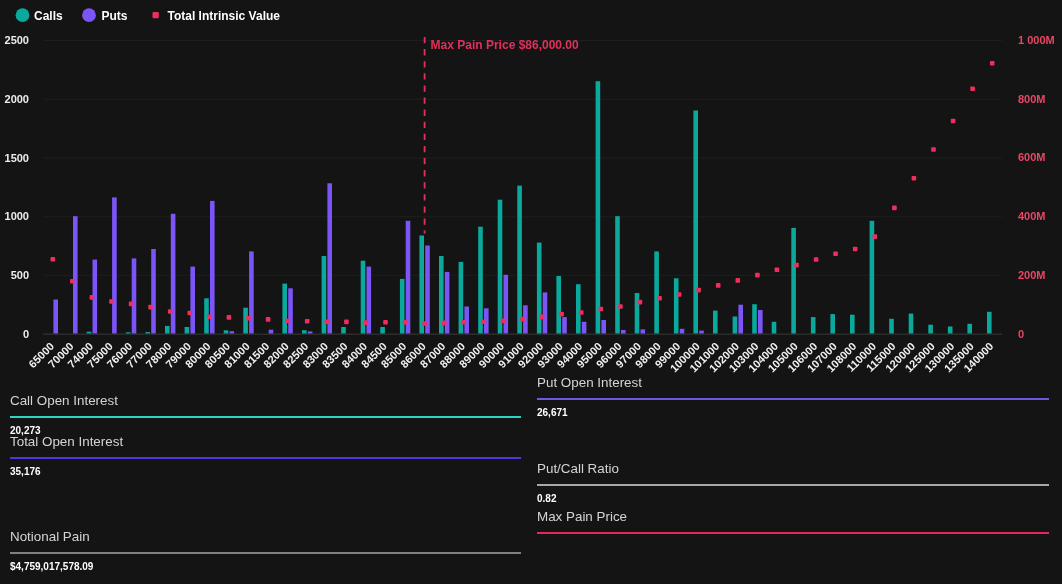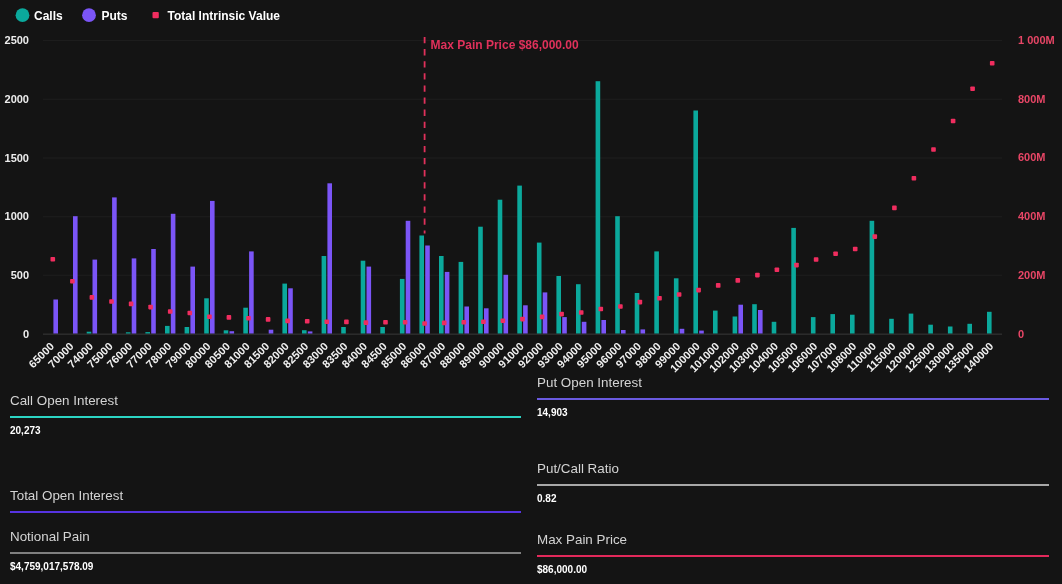--- a/index.html
+++ b/index.html
@@ -217,33 +217,33 @@
 <text x="167.5" y="19.5" font-size="12" font-weight="bold" fill="#ffffff">Total Intrinsic Value</text>
 </svg>
 <div class="card" style="left:10px;top:394.3px;width:511px">
 <div class="clabel">Call Open Interest</div>
 <div class="cline" style="background:#2cd5c4"></div>
 <div class="cvalue">20,273</div>
 </div>
 <div class="card" style="left:537px;top:376px;width:511.5px">
 <div class="clabel">Put Open Interest</div>
 <div class="cline" style="background:#6a5ae0"></div>
-<div class="cvalue">14,903</div>
-</div>
-<div class="card" style="left:10px;top:489px;width:511px">
+<div class="cvalue">26,671</div>
+</div>
+<div class="card" style="left:10px;top:435px;width:511px">
 <div class="clabel">Total Open Interest</div>
 <div class="cline" style="background:#5633e2"></div>
+<div class="cvalue">35,176</div>
 </div>
 <div class="card" style="left:537px;top:461.8px;width:511.5px">
 <div class="clabel">Put/Call Ratio</div>
 <div class="cline" style="background:#a8a8a8"></div>
 <div class="cvalue">0.82</div>
 </div>
 <div class="card" style="left:10px;top:529.6px;width:511px">
 <div class="clabel">Notional Pain</div>
 <div class="cline" style="background:#808080"></div>
 <div class="cvalue">$4,759,017,578.09</div>
 </div>
-<div class="card" style="left:537px;top:533px;width:511.5px">
+<div class="card" style="left:537px;top:510px;width:511.5px">
 <div class="clabel">Max Pain Price</div>
 <div class="cline" style="background:#e3295b"></div>
-<div class="cvalue">$86,000.00</div>
 </div>
 </div>
 </body></html>

